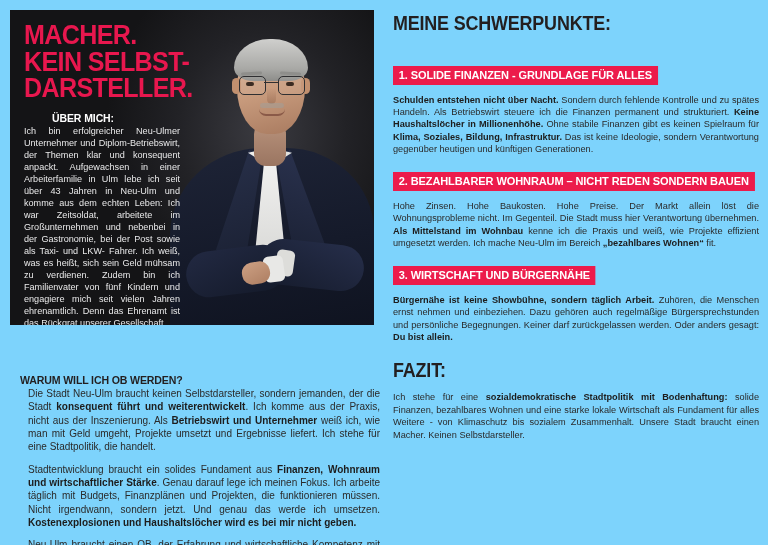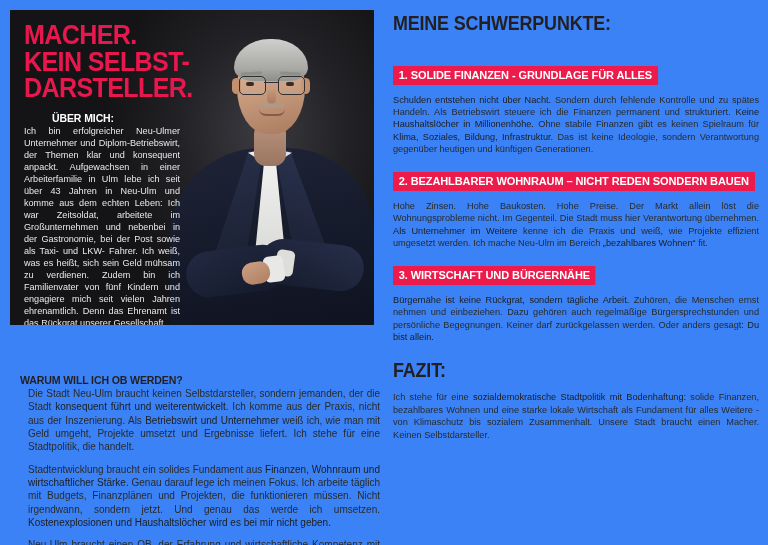--- a/index.html
+++ b/index.html
@@ -13,21 +13,21 @@
     overflow: hidden;
     font-family: "Liberation Sans", sans-serif;
     color: #231f20;
     -webkit-font-smoothing: antialiased;
   }
 
   .page {
     position: relative;
     width: 768px;
     height: 545px;
-    background: #3b82f6;
+    background: #7dd3fc;
   }
 
   
   .col-left {
     position: absolute;
     left: 10px;
     top: 10px;
     width: 364px;
     height: 525px;
   }
@@ -316,21 +316,21 @@
   .fazit {
     font-family: "Liberation Sans Narrow", "Liberation Sans", sans-serif;
     font-size: 19.5px;
     font-weight: bold;
     color: #231f20;
     letter-spacing: -0.2px;
     margin: 12px 0 9px 0;
     transform: scaleX(0.92);
     transform-origin: left center;
   }
-  b, strong { font-weight: normal; color: #1d1d1d; }
+  b, strong { font-weight: bold; color: #1d1d1d; }
 </style>
 </head>
 <body>
 
 <div class="page">
 
   <div class="col-left">
 
     <div class="hero">
       <div class="hero-bg"></div>
@@ -388,25 +388,25 @@
 
     <div class="main-title">MEINE SCHWERPUNKTE:</div>
 
     <div class="block">
       <div class="banner">1. SOLIDE FINANZEN - GRUNDLAGE FÜR ALLES</div>
       <p class="rp"><b>Schulden entstehen nicht über Nacht.</b><span> Sondern durch fehlende Kontrolle und zu spätes Handeln. Als Betriebswirt steuere ich die Finanzen permanent und strukturiert. </span><b>Keine Haushaltslöcher in Millionenhöhe.</b><span> Ohne stabile Finanzen gibt es keinen Spielraum für </span><b>Klima, Soziales, Bildung, Infrastruktur.</b><span> Das ist keine Ideologie, sondern Verantwortung gegenüber heutigen und künftigen Generationen.</span></p>
     </div>
 
     <div class="block">
       <div class="banner">2. BEZAHLBARER WOHNRAUM – NICHT REDEN SONDERN BAUEN</div>
-      <p class="rp"><span>Hohe Zinsen. Hohe Baukosten. Hohe Preise. Der Markt allein löst die Wohnungsprobleme nicht. Im Gegenteil. Die Stadt muss hier Verantwortung übernehmen. </span><b>Als Unternehmer im Weitere</b><span> kenne ich die Praxis und weiß, wie Projekte effizient umgesetzt werden. Ich mache Neu-Ulm im Bereich </span><b>„bezahlbares Wohnen“</b><span> fit.</span></p>
+      <p class="rp"><span>Hohe Zinsen. Hohe Baukosten. Hohe Preise. Der Markt allein löst die Wohnungsprobleme nicht. Im Gegenteil. Die Stadt muss hier Verantwortung übernehmen. </span><b>Als Mittelstand im Wohnbau</b><span> kenne ich die Praxis und weiß, wie Projekte effizient umgesetzt werden. Ich mache Neu-Ulm im Bereich </span><b>„bezahlbares Wohnen“</b><span> fit.</span></p>
     </div>
 
     <div class="block">
       <div class="banner">3. WIRTSCHAFT UND BÜRGERNÄHE</div>
-      <p class="rp"><b>Bürgernähe ist keine Rückgrat, sondern tägliche Arbeit.</b><span> Zuhören, die Menschen ernst nehmen und einbeziehen. Dazu gehören auch regelmäßige Bürgersprechstunden und persönliche Begegnungen. Keiner darf zurückgelassen werden. Oder anders gesagt: </span><b>Du bist allein.</b></p>
+      <p class="rp"><b>Bürgernähe ist keine Showbühne, sondern täglich Arbeit.</b><span> Zuhören, die Menschen ernst nehmen und einbeziehen. Dazu gehören auch regelmäßige Bürgersprechstunden und persönliche Begegnungen. Keiner darf zurückgelassen werden. Oder anders gesagt: </span><b>Du bist allein.</b></p>
     </div>
 
     <div class="fazit">FAZIT:</div>
     <p class="rp"><span>Ich stehe für eine </span><b>sozialdemokratische Stadtpolitik mit Bodenhaftung:</b><span> solide Finanzen, bezahlbares Wohnen und eine starke lokale Wirtschaft als Fundament für alles Weitere - von Klimaschutz bis sozialem Zusammenhalt. Unsere Stadt braucht einen Macher. Keinen Selbstdarsteller.</span></p>
 
   </div>
 </div>
 
 </body></html>

